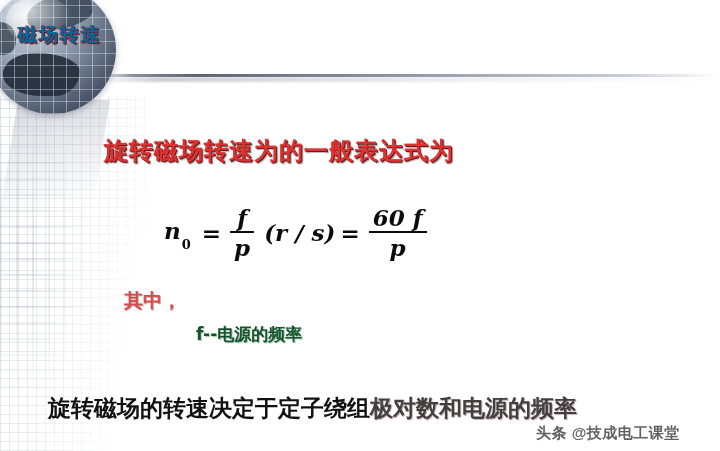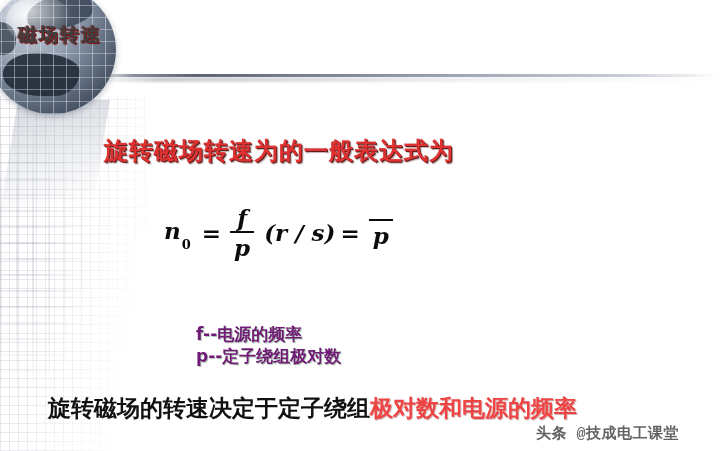--- a/index.html
+++ b/index.html
@@ -127,21 +127,21 @@
   }
 
   
   .slide-title {
     position: absolute;
     left: 18px; top: 22px;
     font-family: "DejaVu Sans", "Liberation Sans", sans-serif;
     font-size: 19px;
     font-weight: bold;
     letter-spacing: 2px;
-    color: #404040;
+    color: #0369a1;
     text-shadow:
       1px 1px 0 #7d1010,
       -1px 0 0 rgba(120,16,16,.55),
       0 1px 2px rgba(90,10,10,.45);
     white-space: nowrap;
   }
 
   
   .heading {
     position: absolute;
@@ -211,47 +211,47 @@
     white-space: nowrap;
   }
 
   
   .legend {
     position: absolute;
     left: 196px; top: 323px;
     font-family: "DejaVu Sans", "Liberation Sans", sans-serif;
     font-size: 17px;
     font-weight: bold;
-    color: #701a75;
+    color: #14532d;
     text-shadow: 1px 1px 0 rgba(30,110,50,.35);
     line-height: 1.32;
     white-space: nowrap;
   }
 
   
   .conclusion {
     position: absolute;
     left: 48px; top: 393px;
     font-family: "DejaVu Sans", "Liberation Sans", sans-serif;
     font-size: 23px;
     font-weight: bold;
     letter-spacing: 0px;
     white-space: nowrap;
   }
   .conclusion .black { color: #111111; font-family: Liberation Serif, serif; }
   .conclusion .red {
-    color: #ef4444;
+    color: #404040;
     text-shadow: 1px 1px 0 rgba(130,40,40,.35);
   }
 
   
   .watermark {
     position: absolute;
     left: 536px; top: 424px;
-    font-family: Liberation Mono, monospace;
+    font-family: Liberation Sans, sans-serif;
     font-size: 15px;
     font-weight: bold;
     color: rgba(58,58,58,.80);
     letter-spacing: .5px;
     white-space: nowrap;
   }
 </style>
 </head>
 <body>
 
@@ -283,29 +283,30 @@
     <span class="n0"><span>n</span><sub>0</sub></span>
     <span class="sym">=</span>
     <span class="frac">
       <span class="num">f</span>
       <span class="bar"></span>
       <span class="den">p</span>
     </span>
     <span class="paren">(r / s)</span>
     <span class="sym">=</span>
     <span class="frac">
+      <span class="num">60 f</span>
       <span class="bar"></span>
       <span class="den">p</span>
     </span>
   </div>
 
+  <div class="qizhong">其中，</div>
 
   <div class="legend">
     <div>f--电源的频率</div>
-    <div>p--定子绕组极对数</div>
   </div>
 
   <div class="conclusion">
     <span class="black">旋转磁场的转速决定于定子绕组</span><span class="red">极对数和电源的频率</span>
   </div>
 
   <div class="watermark">头条 @技成电工课堂</div>
 
 </div>
 

